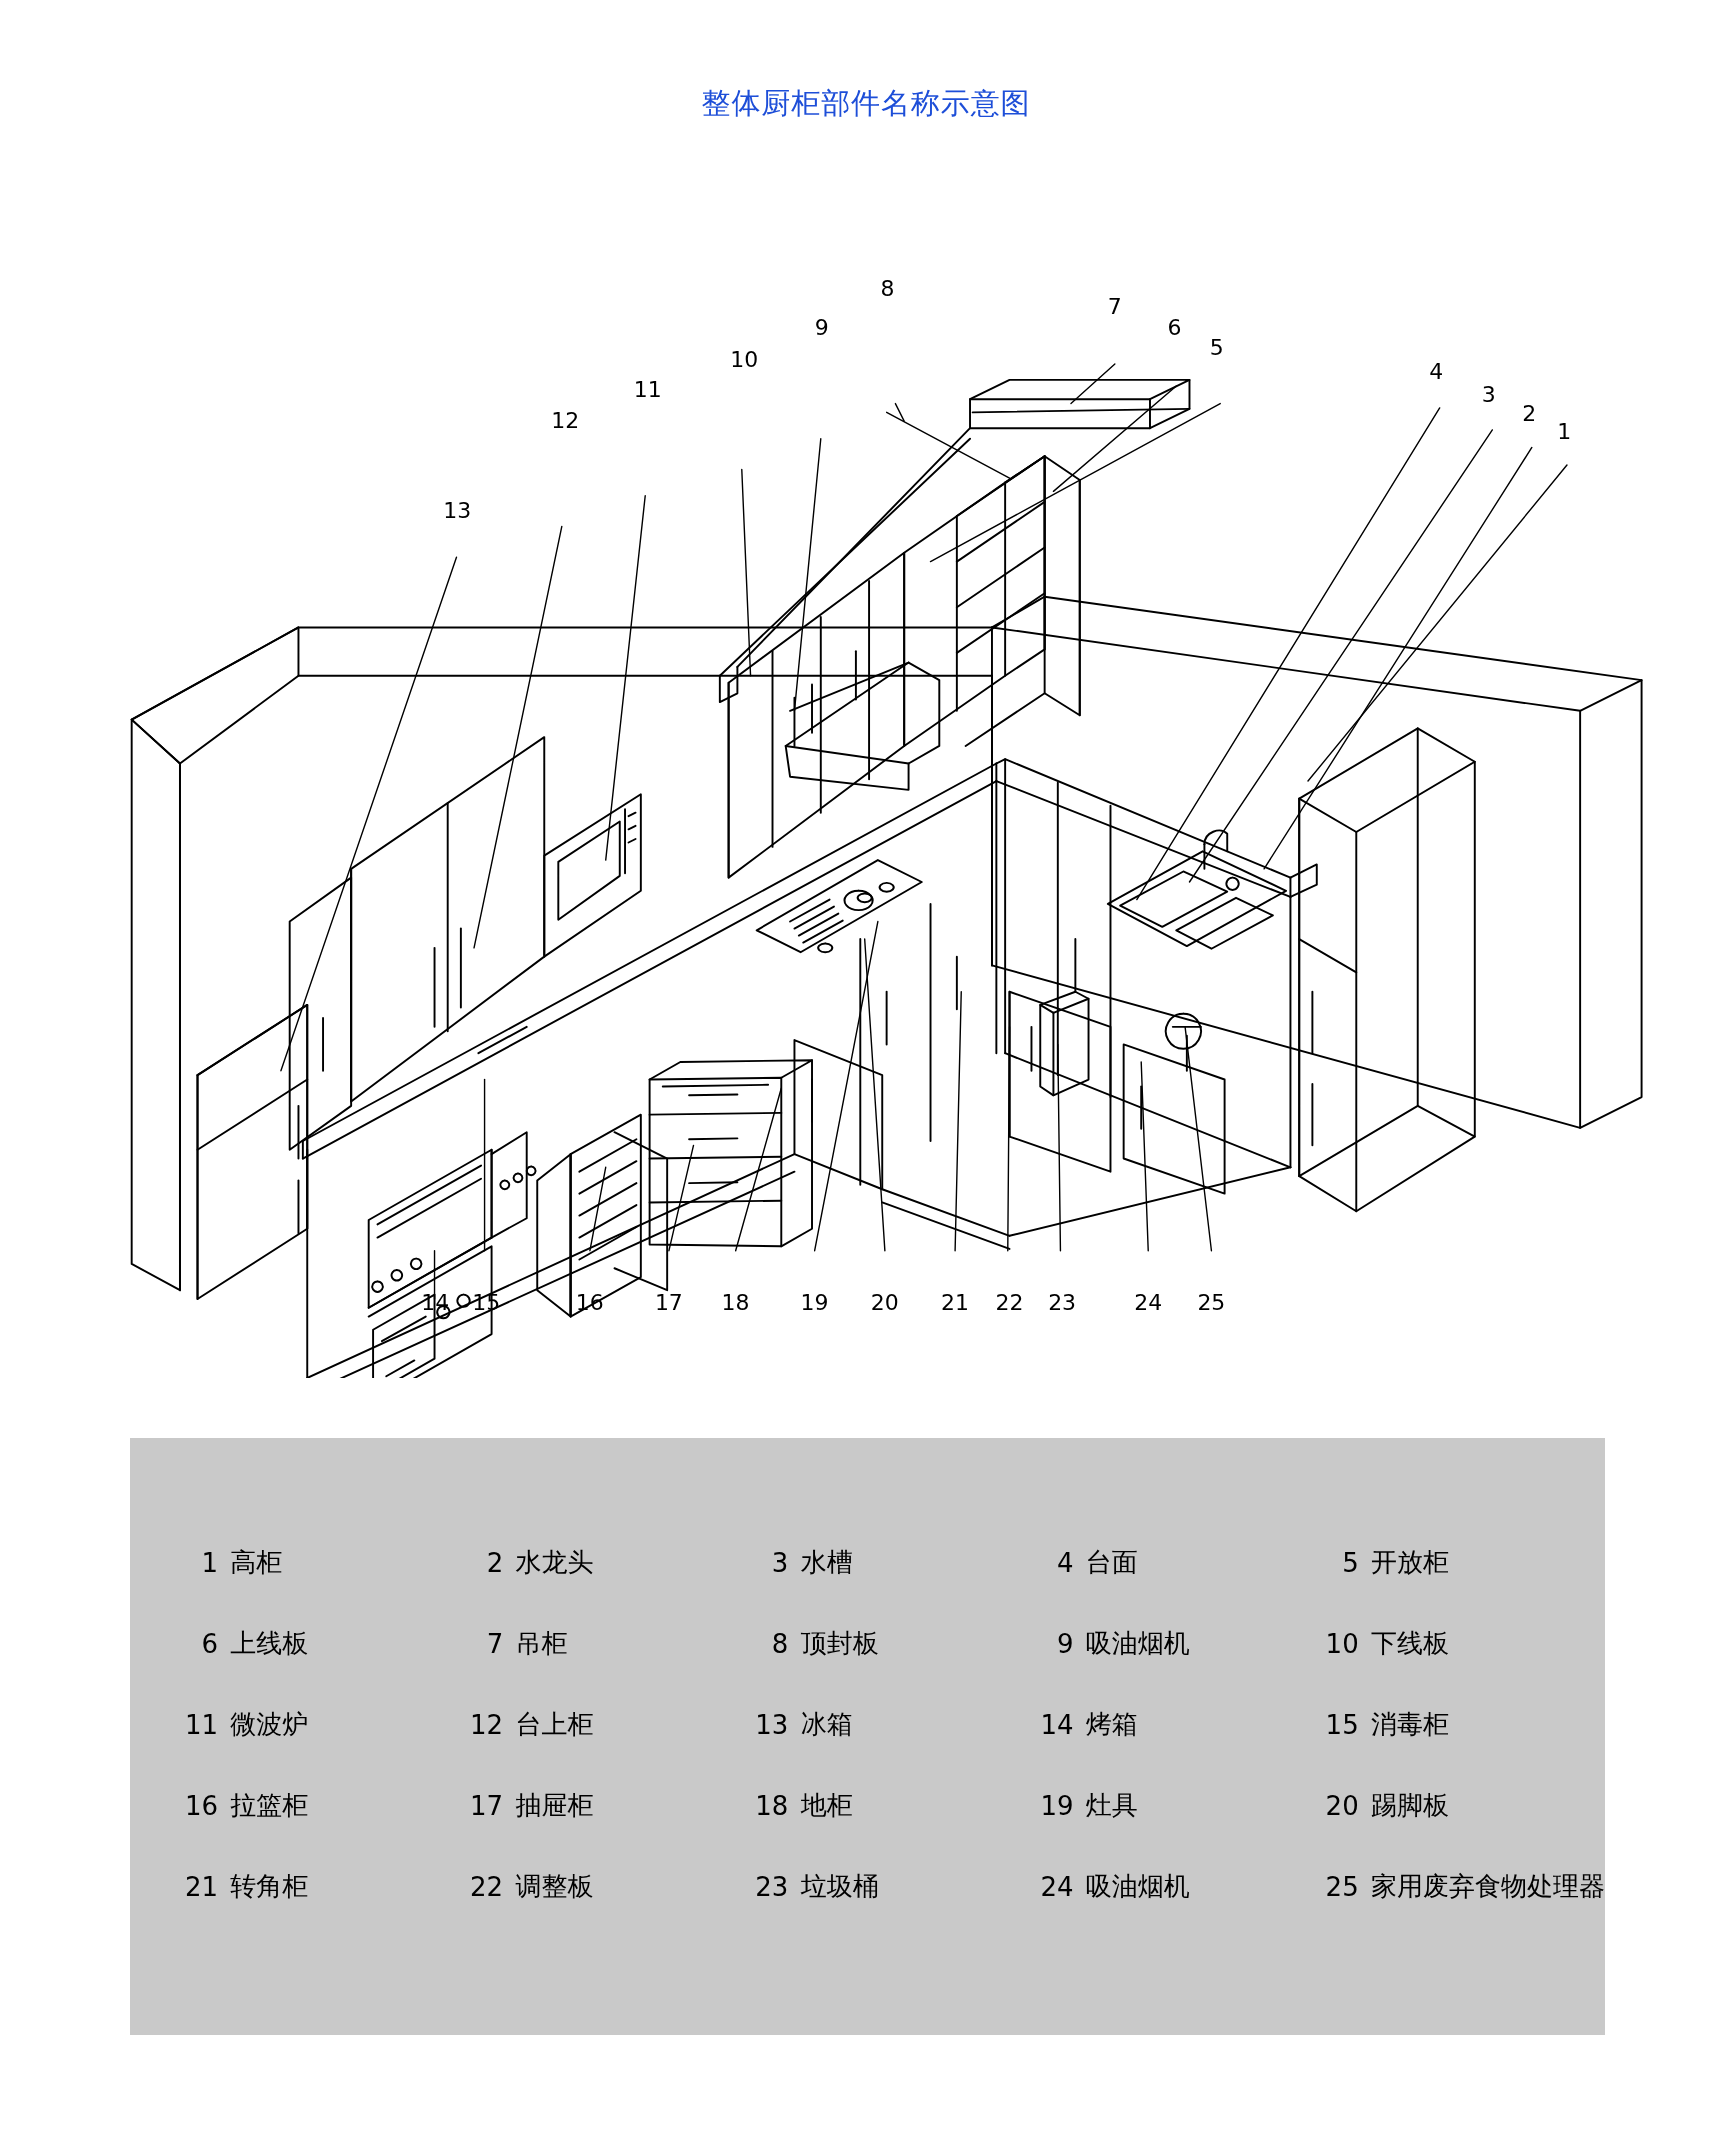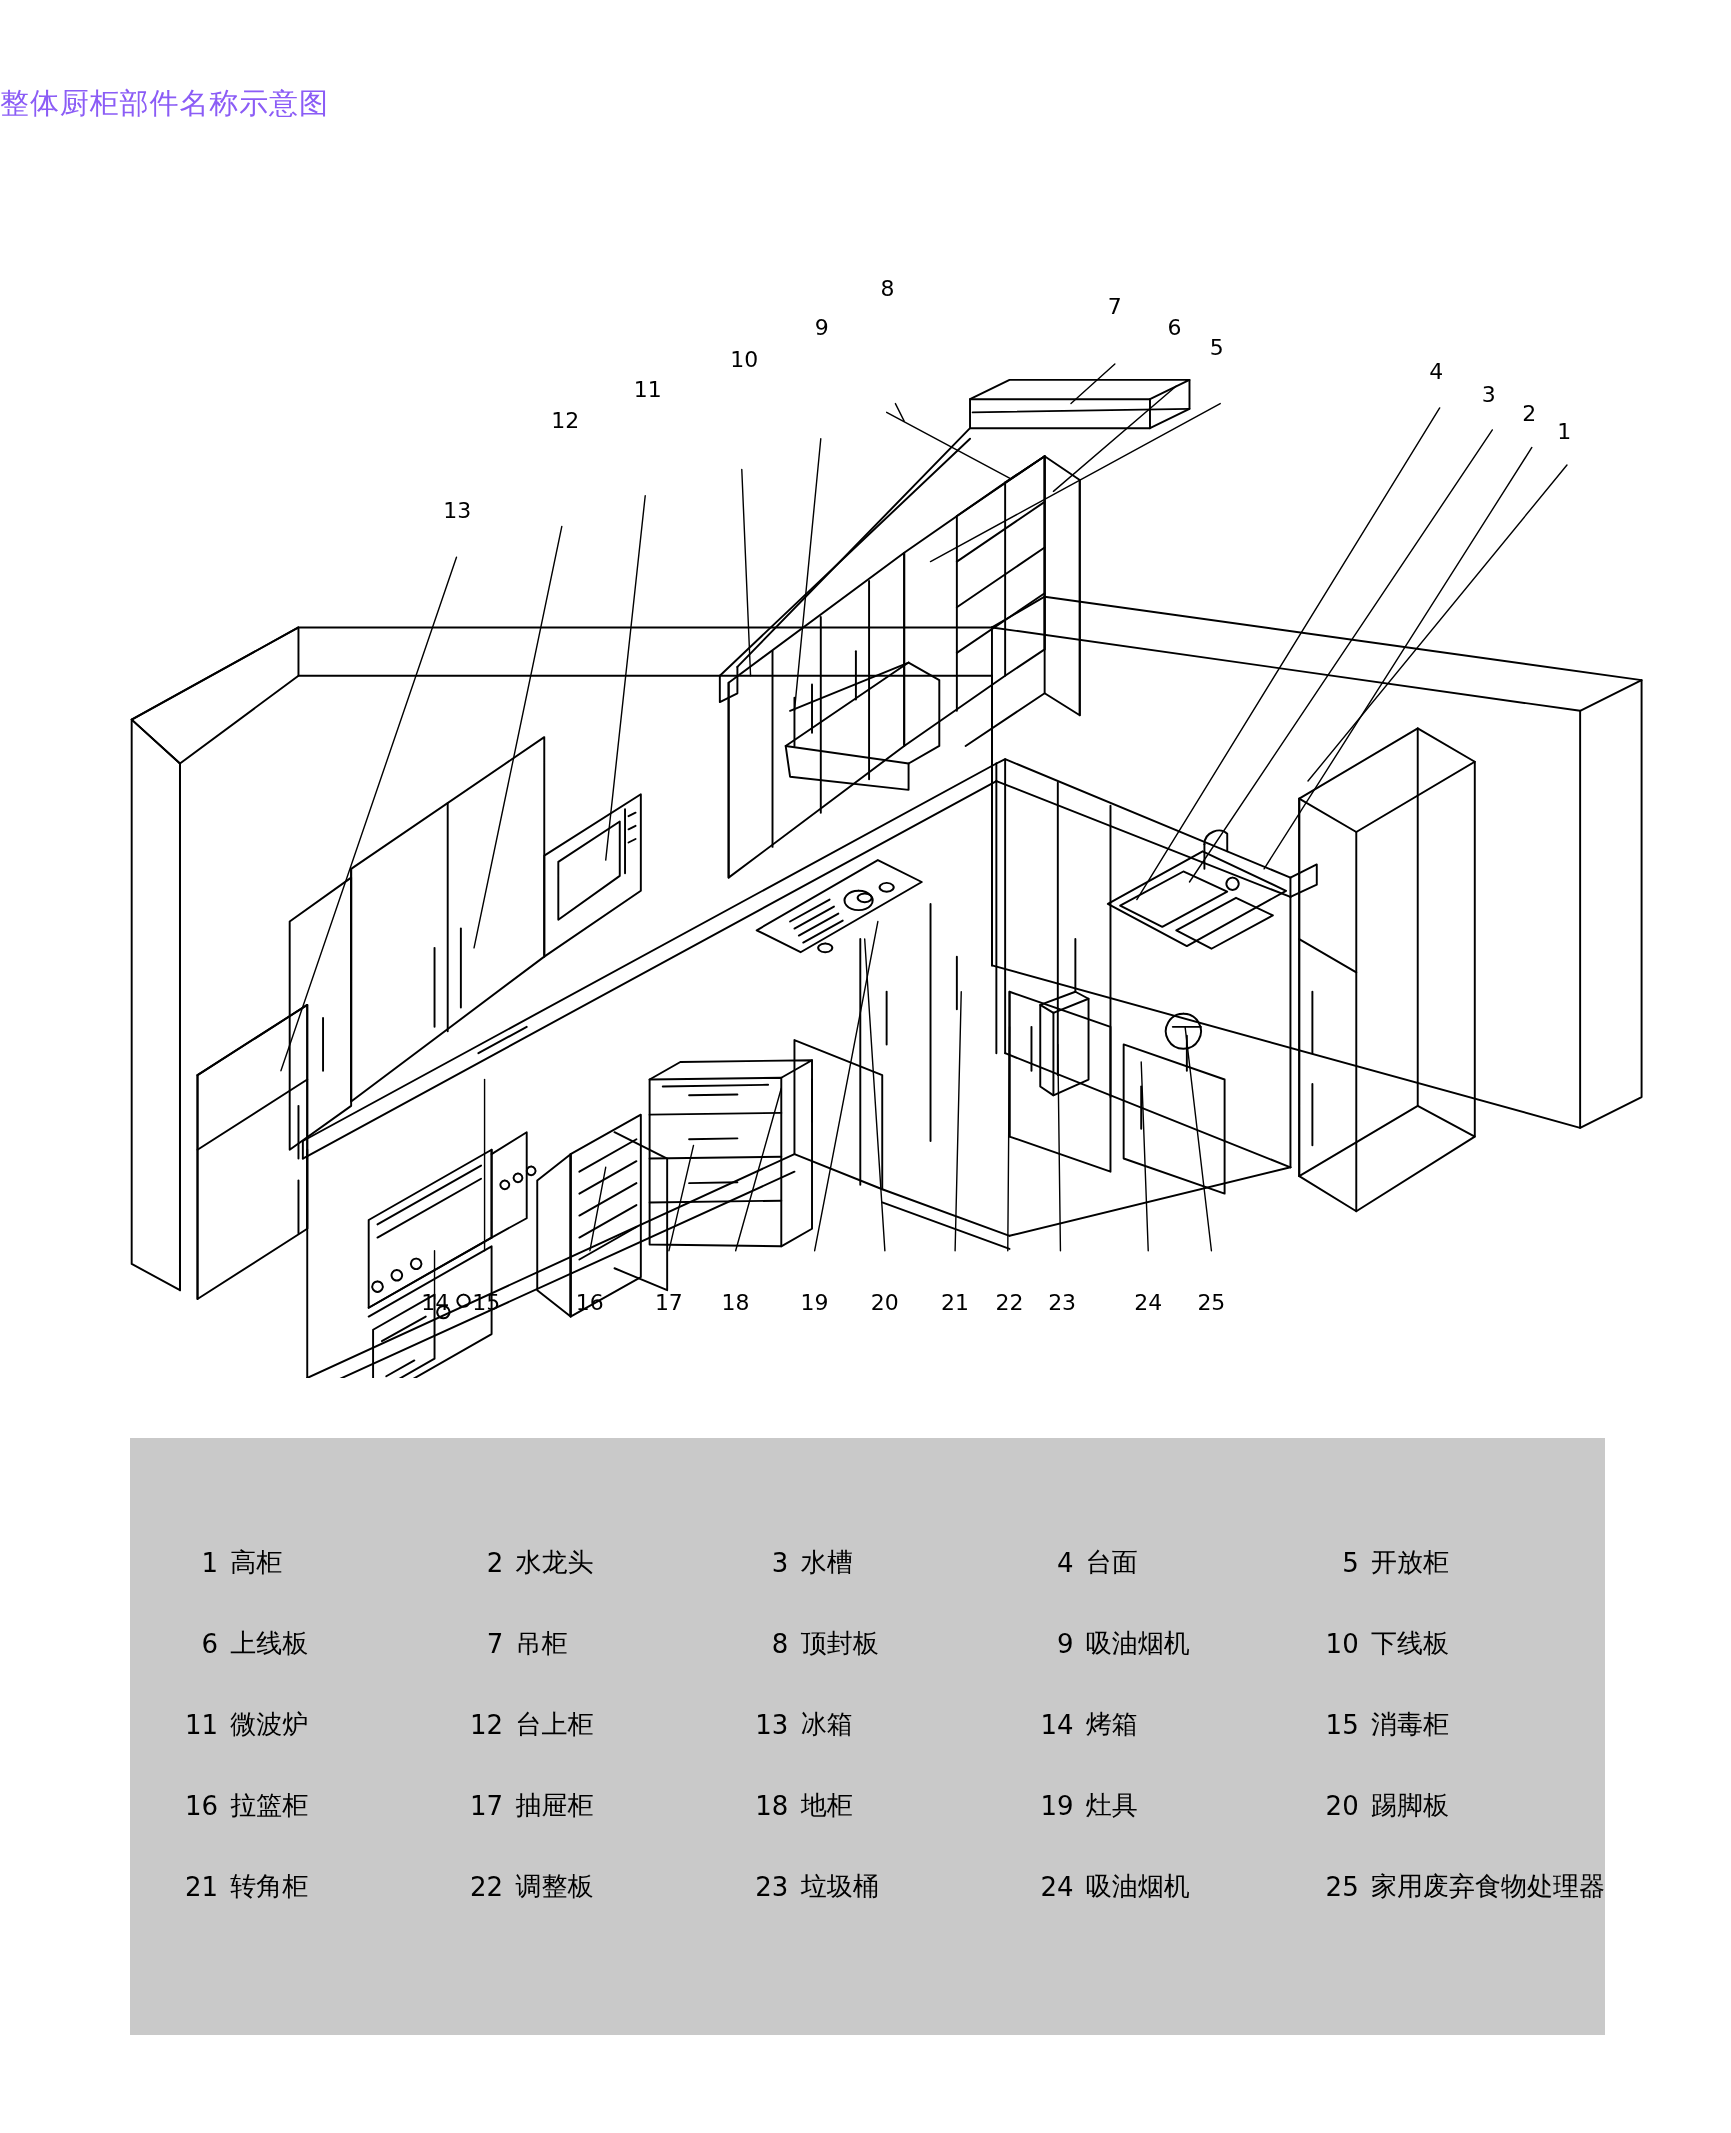--- a/index.html
+++ b/index.html
@@ -13,24 +13,24 @@
     font-family: "DejaVu Sans", "Liberation Sans", sans-serif;
     color: #000000;
     position: relative;
     overflow: hidden;
   }
   #page-title {
     position: absolute;
     top: 84px;
     left: 0;
     width: 100%;
-    text-align: left;
+    text-align: center;
     font-size: 29px;
     letter-spacing: 0.9px;
-    color: #8b5cf6;
+    color: #1d4ed8;
   }
   #diagram-wrap {
     position: absolute;
     top: 149px;
     left: 0;
     width: 1732px;
     height: 1229px;
   }
   #diagram-svg {
     display: block;

